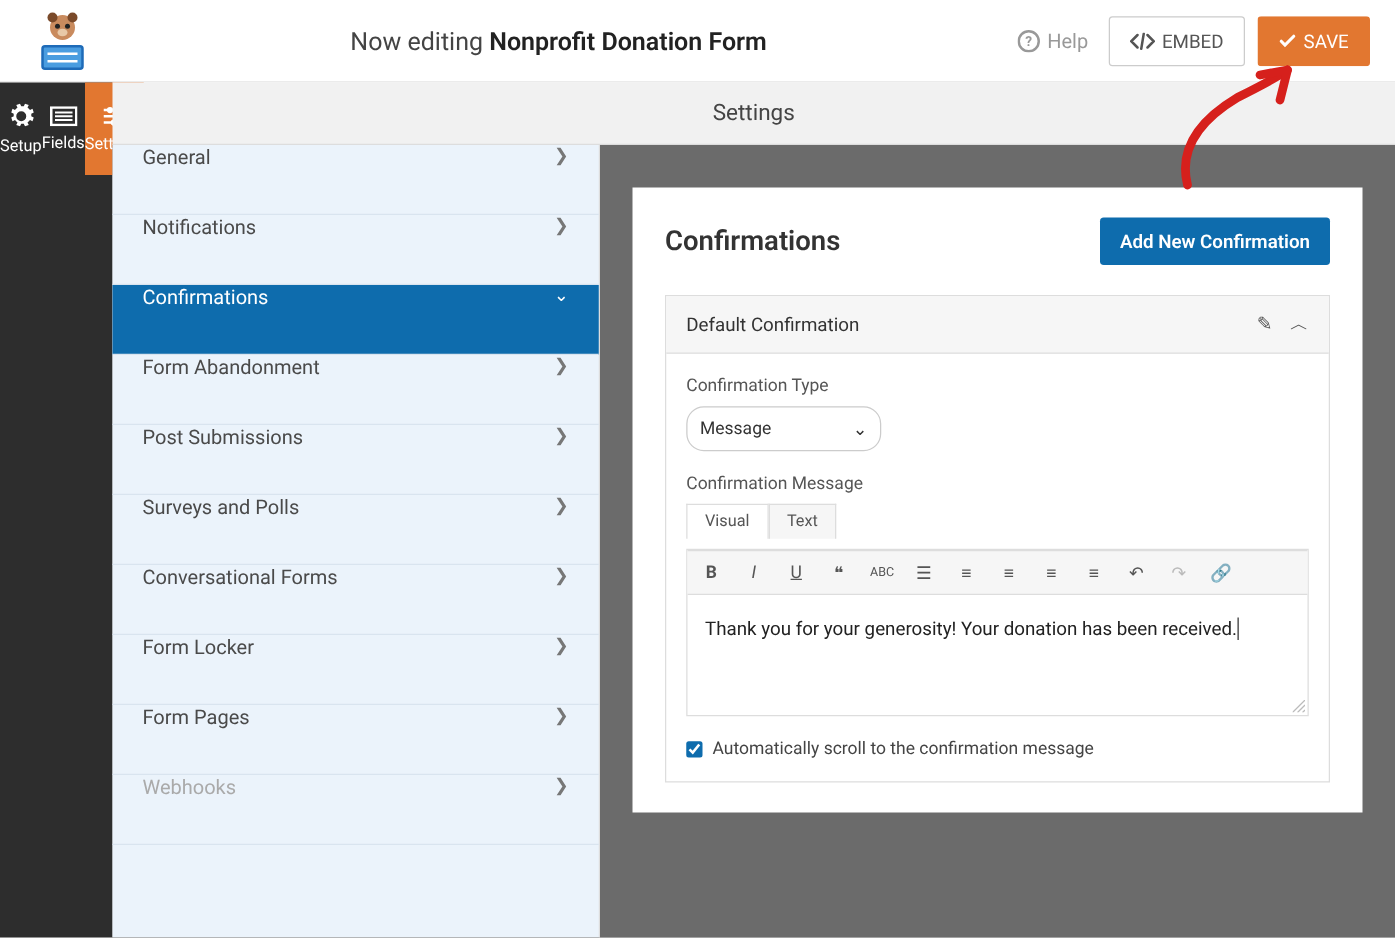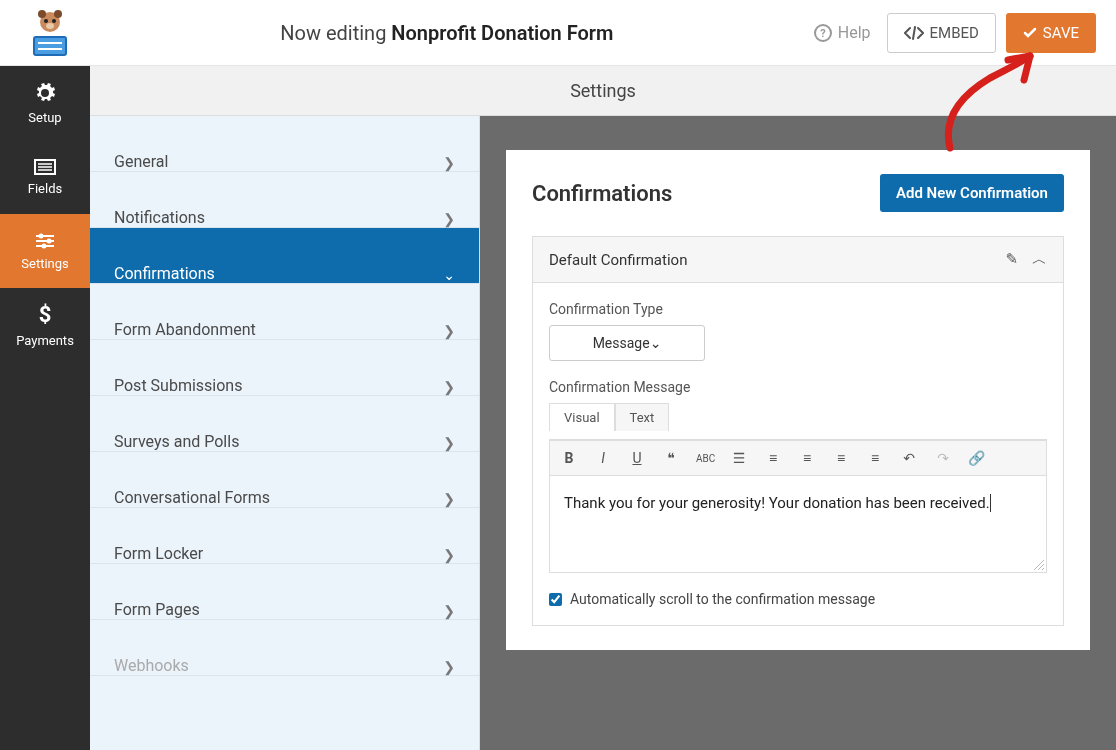--- a/index.html
+++ b/index.html
@@ -8,44 +8,44 @@
 .logo{width:60px;height:50px;display:flex;align-items:center;justify-content:center}
 .title{flex:1;text-align:center;font-size:20px;color:#444}
 .title b{color:#222;font-weight:600}
 .help{display:flex;align-items:center;color:#999;font-size:16px;margin-right:16px;cursor:pointer}
 .help svg{margin-right:6px}
 .btn{height:40px;padding:0 16px;border-radius:3px;font-size:15px;font-weight:400;display:inline-flex;align-items:center;cursor:pointer;border:1px solid transparent}
 .btn-embed{background:#fff;border-color:#ccc;color:#555;margin-right:10px}
 .btn-save{background:#e27730;color:#fff}
 .btn-save svg{margin-right:6px}
 .body{display:flex;height:684px}
-.sidenav{width:90px;background:#2d2d2d;display:flex;flex-direction:column}
+.sidenav{width:90px;background:#2d2d2d;display:flex;flex-direction:row}
 .sidenav-item{height:74px;display:flex;flex-direction:column;align-items:center;justify-content:center;color:#fff;font-size:13px;cursor:pointer}
 .sidenav-item.active{background:#e27730}
 .sidenav-item svg{margin-bottom:6px}
 .main{flex:1;display:flex;flex-direction:column}
 .subheader{height:50px;background:#f1f1f1;border-bottom:1px solid #ddd;display:flex;align-items:center;justify-content:center;font-size:18px;color:#444}
 .workspace{flex:1;display:flex;background:#6b6b6b}
 .settings-list{width:390px;background:#ebf3fb;border-right:1px solid #ddd}
-.settings-item{height:56px;padding:0 24px;display:flex;align-items:flex-end;justify-content:space-between;border-bottom:1px solid #d9e4ef;color:#4a4a4a;font-size:16px;cursor:pointer}
+.settings-item{height:56px;padding:0 24px;display:flex;align-items:flex-start;justify-content:space-between;border-bottom:1px solid #d9e4ef;color:#4a4a4a;font-size:16px;cursor:pointer}
 .settings-item.active{background:#0e6cad;color:#fff}
 .settings-item.disabled{color:#aaa}
 .chev{font-size:14px;color:#777}
 .settings-item.active .chev{color:#fff}
 .panel-area{flex:1;padding:34px 26px}
 .panel{background:#fff;padding:24px 26px}
 .panel-head{display:flex;align-items:center;justify-content:space-between;margin-bottom:24px}
 .panel-head h2{font-size:22px;font-weight:600;color:#333}
 .btn-primary{background:#0e6cad;color:#fff;height:38px;padding:0 16px;border:none;border-radius:3px;font-size:15px;font-weight:600;cursor:pointer}
 .accordion{border:1px solid #ddd}
 .acc-head{height:46px;background:#f6f6f6;border-bottom:1px solid #ddd;display:flex;align-items:center;padding:0 16px;font-size:15px;color:#333}
 .acc-head .tools{margin-left:auto;display:flex;gap:14px;color:#555}
 .acc-body{padding:18px 16px}
 .label{font-size:14px;color:#555;margin-bottom:8px}
-.select{width:156px;height:36px;border:1px solid #ccc;border-radius:3px;padding:0 10px;display:flex;align-items:center;justify-content:center;font-size:14px;color:#333;margin-bottom:18px;cursor:pointer}
+.select{width:156px;height:36px;border:1px solid #ccc;border-radius:14px;padding:0 10px;display:flex;align-items:center;justify-content:space-between;font-size:14px;color:#333;margin-bottom:18px;cursor:pointer}
 .editor{border:1px solid #ddd;margin-top:8px}
 .editor-tabs{display:flex;justify-content:flex-start;height:28px}
 .editor-tab{padding:0 14px;border:1px solid #ddd;border-bottom:none;font-size:13px;color:#555;display:flex;align-items:center;cursor:pointer;background:#f6f6f6}
 .editor-tab.active{background:#fff}
 .editor-toolbar{height:36px;background:#f6f6f6;border-top:1px solid #ddd;border-bottom:1px solid #ddd;display:flex;align-items:center;padding:0 10px;gap:16px;color:#555;font-size:14px}
 .editor-toolbar span{cursor:pointer;width:18px;text-align:center}
 .editor-content{padding:18px 14px;min-height:96px;font-family:Georgia,serif;font-size:15px;color:#222;position:relative}
 .resize{position:absolute;right:2px;bottom:2px;width:10px;height:10px}
 .checkbox-row{display:flex;align-items:center;margin-top:18px;font-size:14px;color:#444}
 .checkbox-row input{margin-right:8px;accent-color:#0e6cad}

